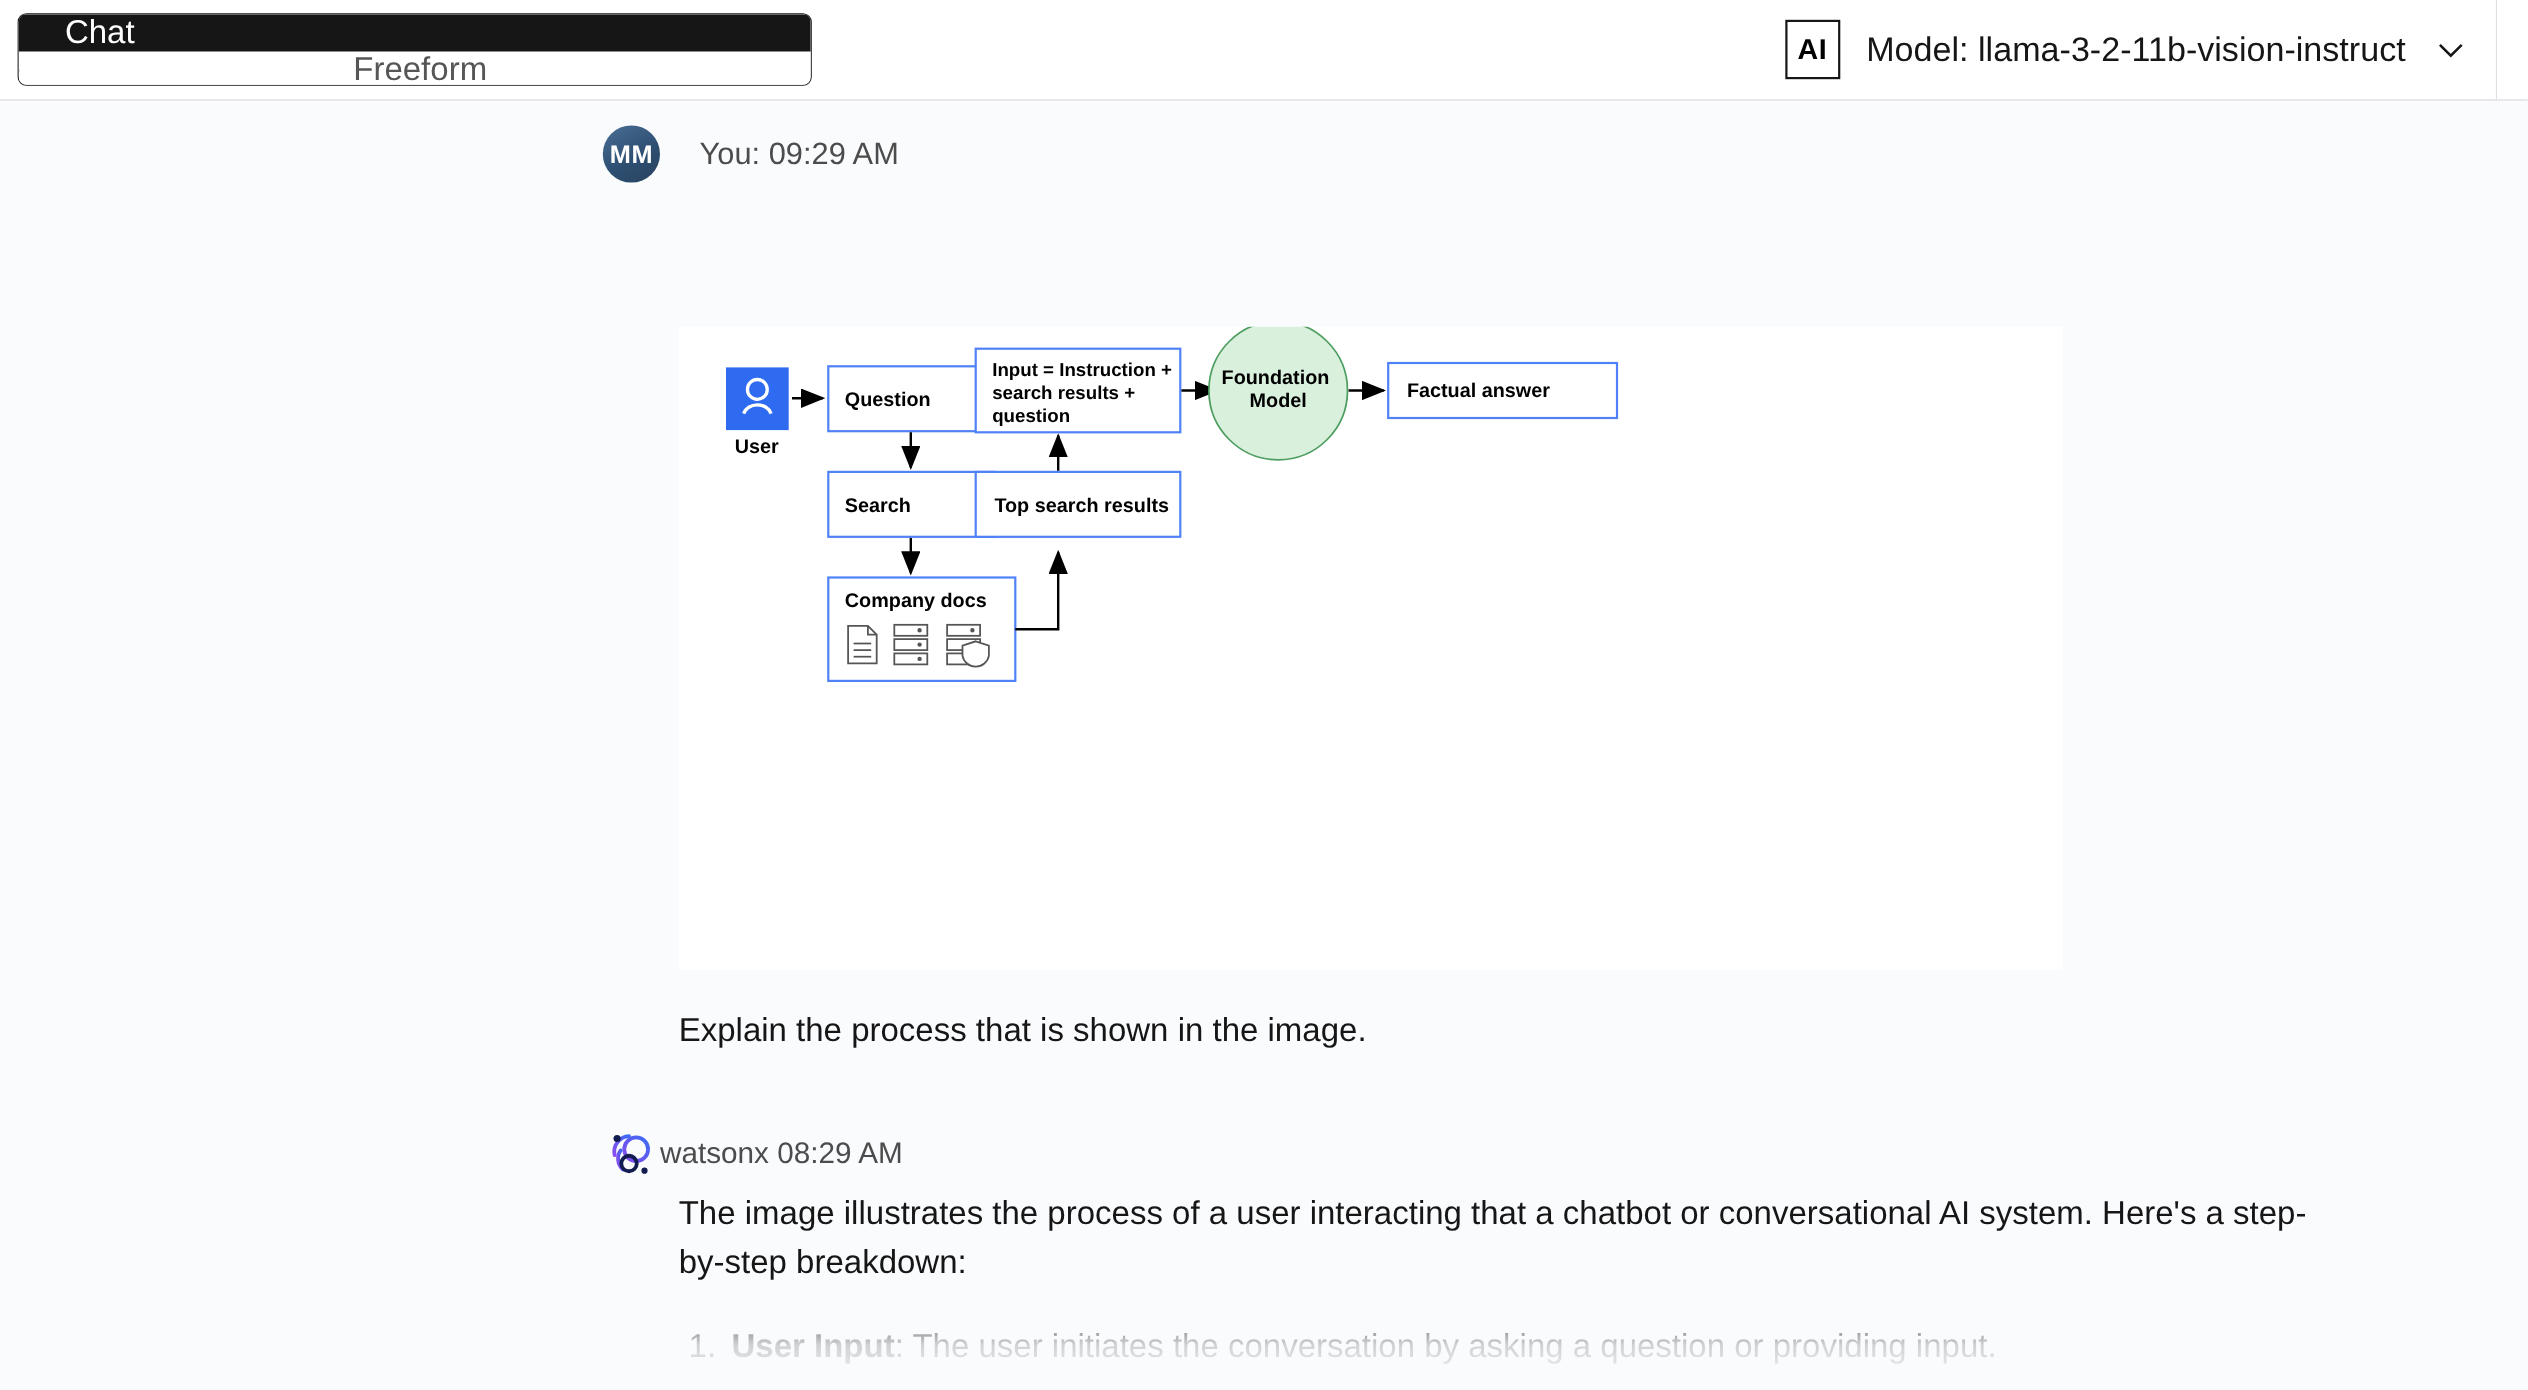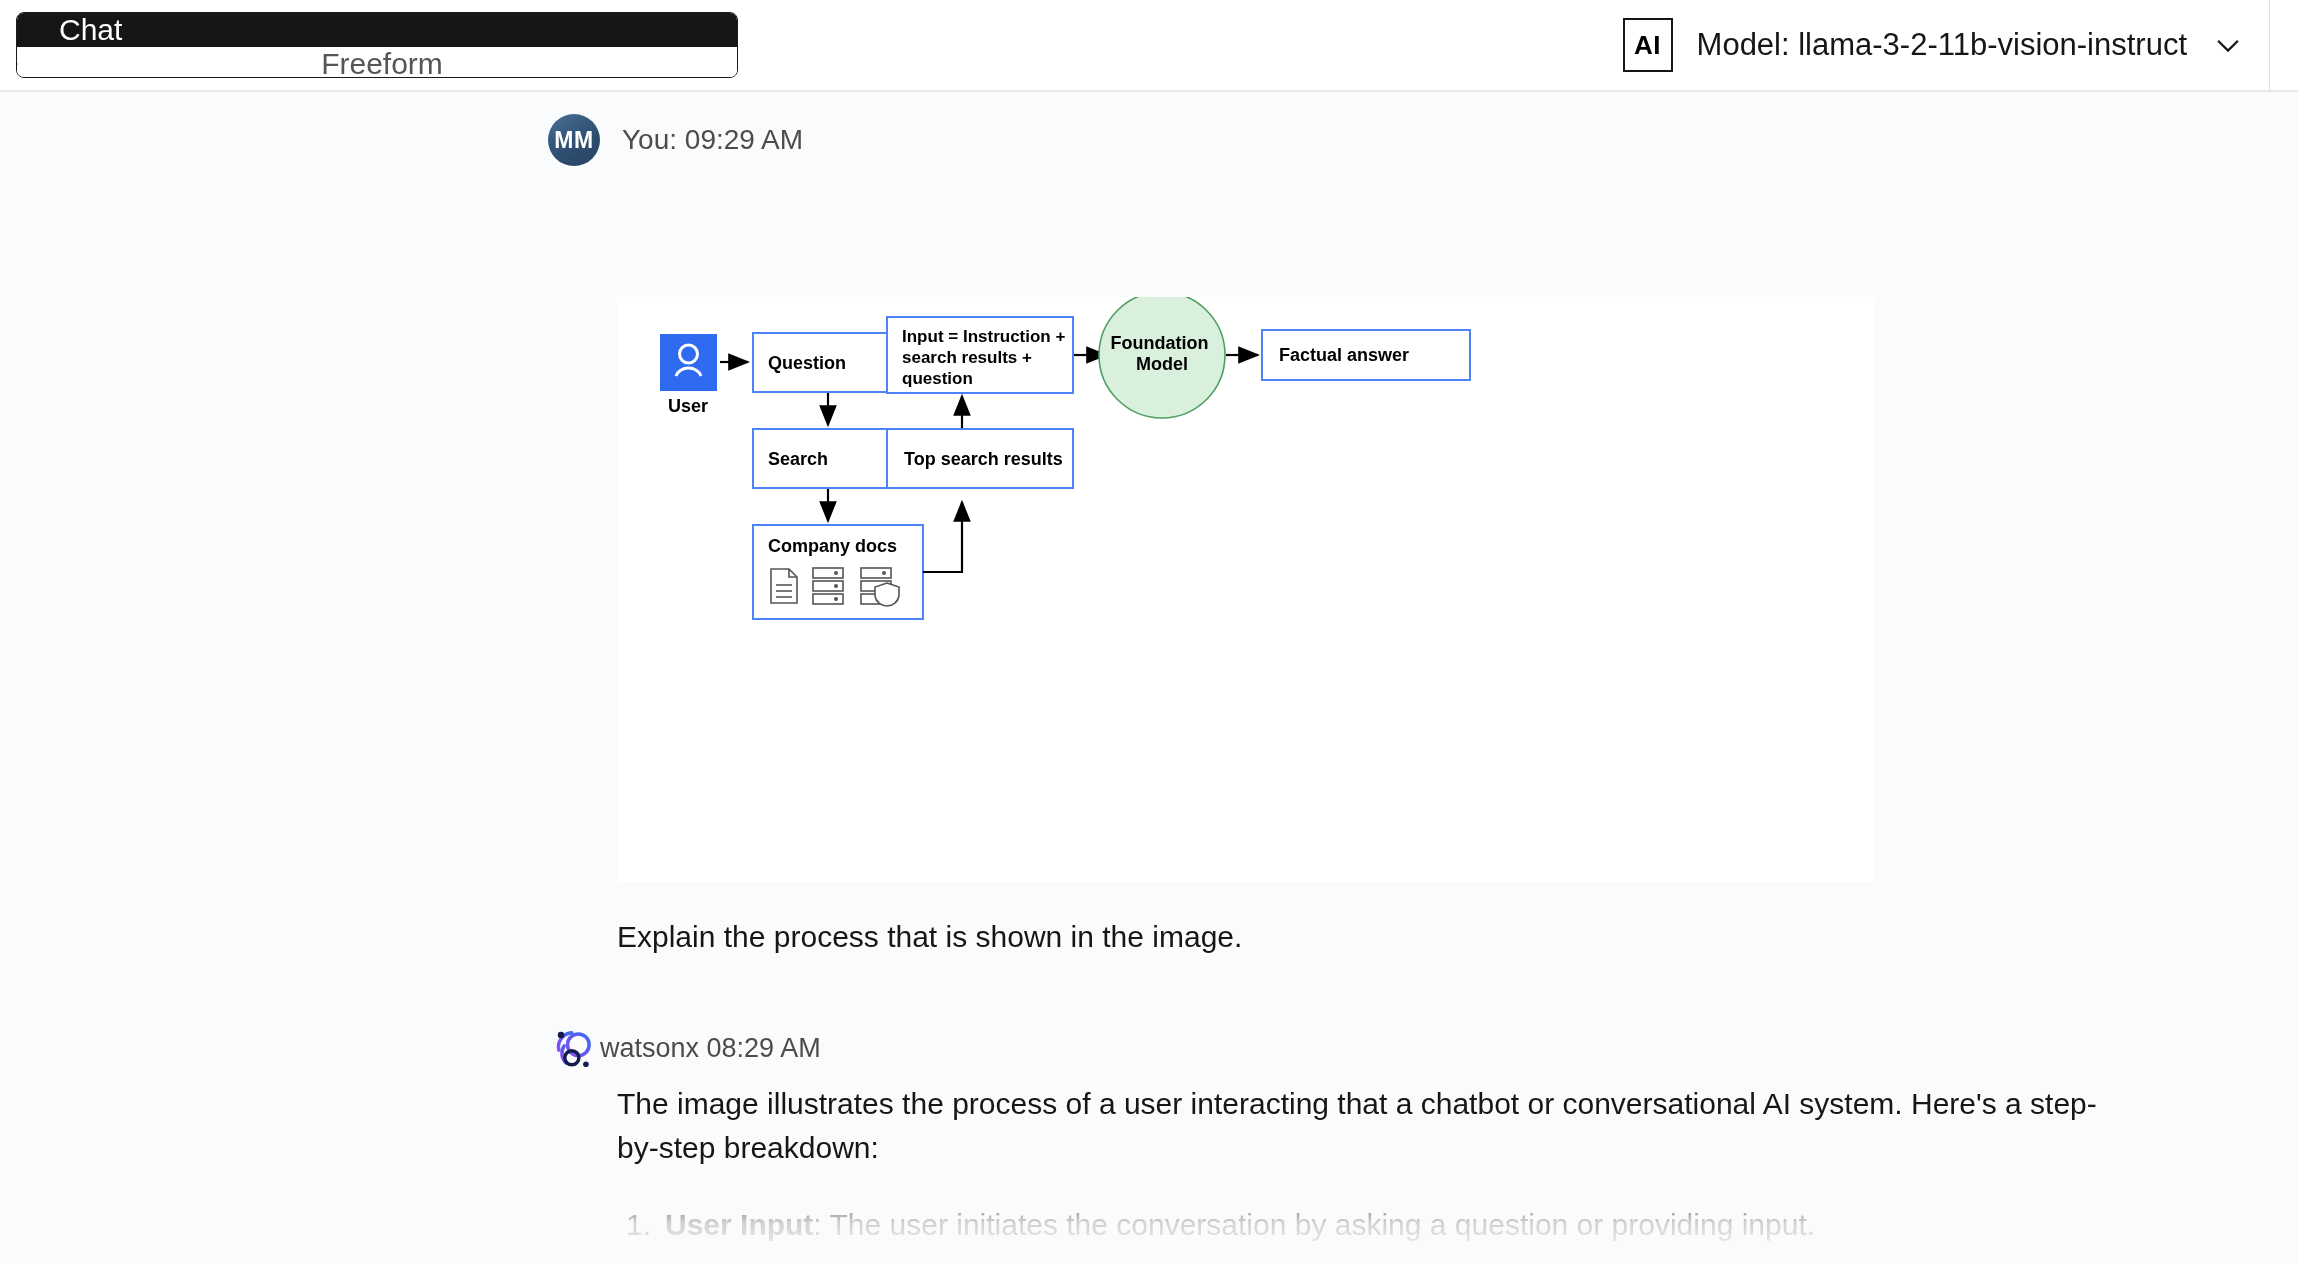--- a/index.html
+++ b/index.html
@@ -110,21 +110,21 @@
     position: relative;
     width: 100%;
     height: 1172px;
     background: #fafbfd;
     overflow: hidden;
   }
 
   .msg-head {
     display: flex;
     align-items: center;
-    gap: 22px;
+    gap: 36px;
     padding-left: 548px;
     padding-top: 22px;
   }
   .avatar {
     width: 52px;
     height: 52px;
     border-radius: 50%;
     background: linear-gradient(150deg, #4a6f96 0%, #2e4f72 55%, #28425f 100%);
     color: #ffffff;
     font-size: 23px;

